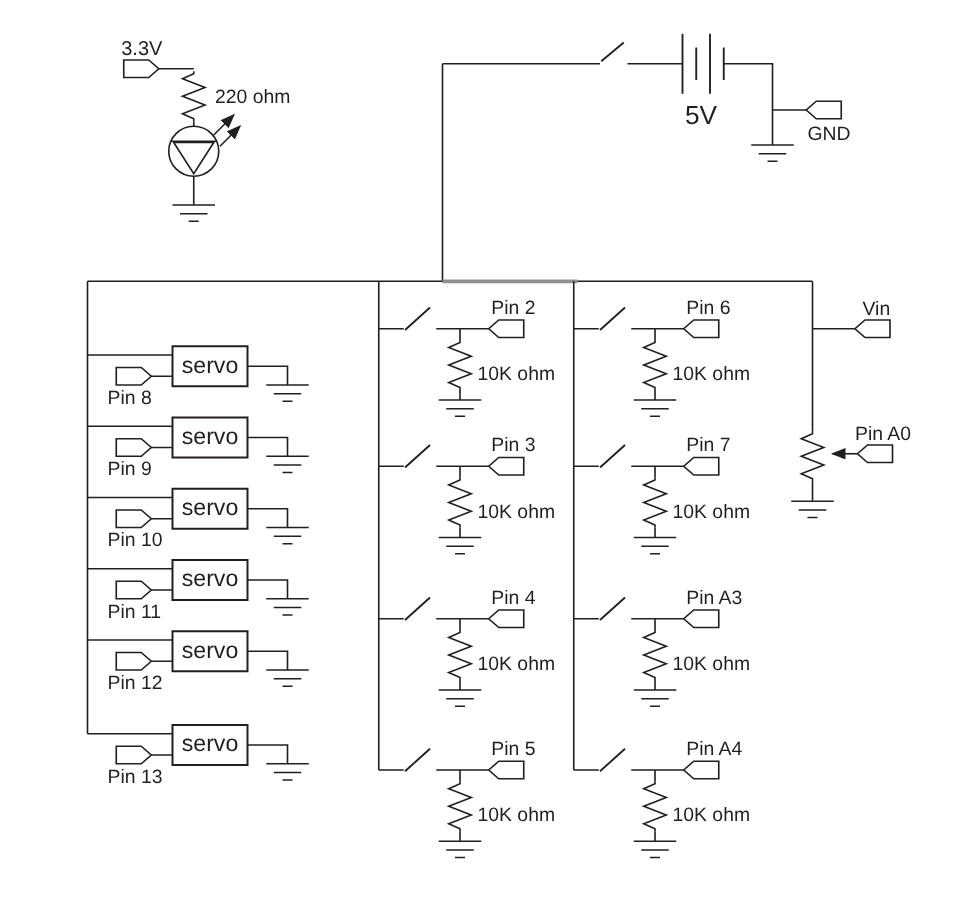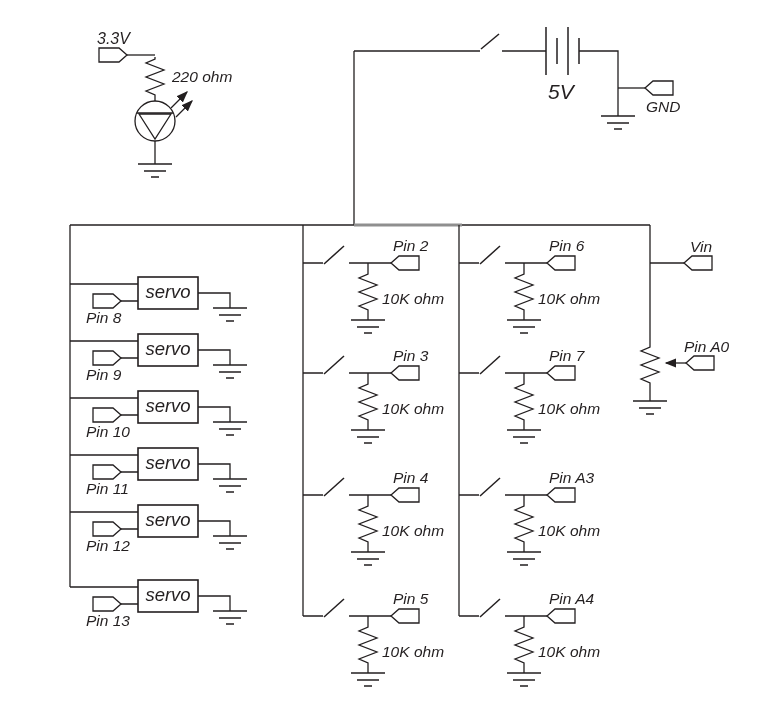--- a/index.html
+++ b/index.html
@@ -7,21 +7,20 @@
     padding: 0;
     background: #ffffff;
     font-family: "Liberation Sans", sans-serif;
   }
   .stage {
     position: relative;
     width: 780px;
     height: 724px;
     background: #ffffff;
     overflow: hidden;
-    font-style: italic;
   }
   svg { display: block; }
   svg text {
     fill: #231f20;
     font-family: "Liberation Sans", sans-serif;
   }
   .lbl   { font-size: 15.5px; }
   .lbl-lg{ font-size: 21px; }
   .lbl-md{ font-size: 16px; }
   .servo-txt { font-size: 18.5px; }

